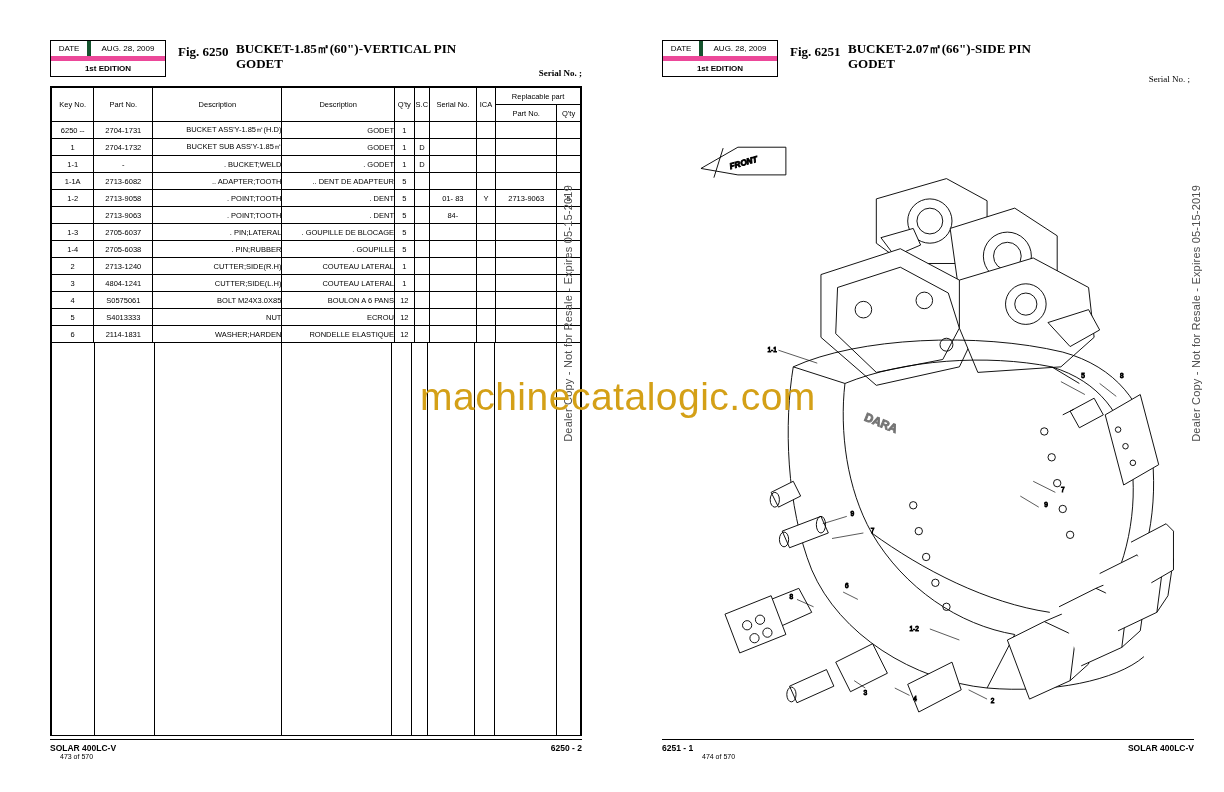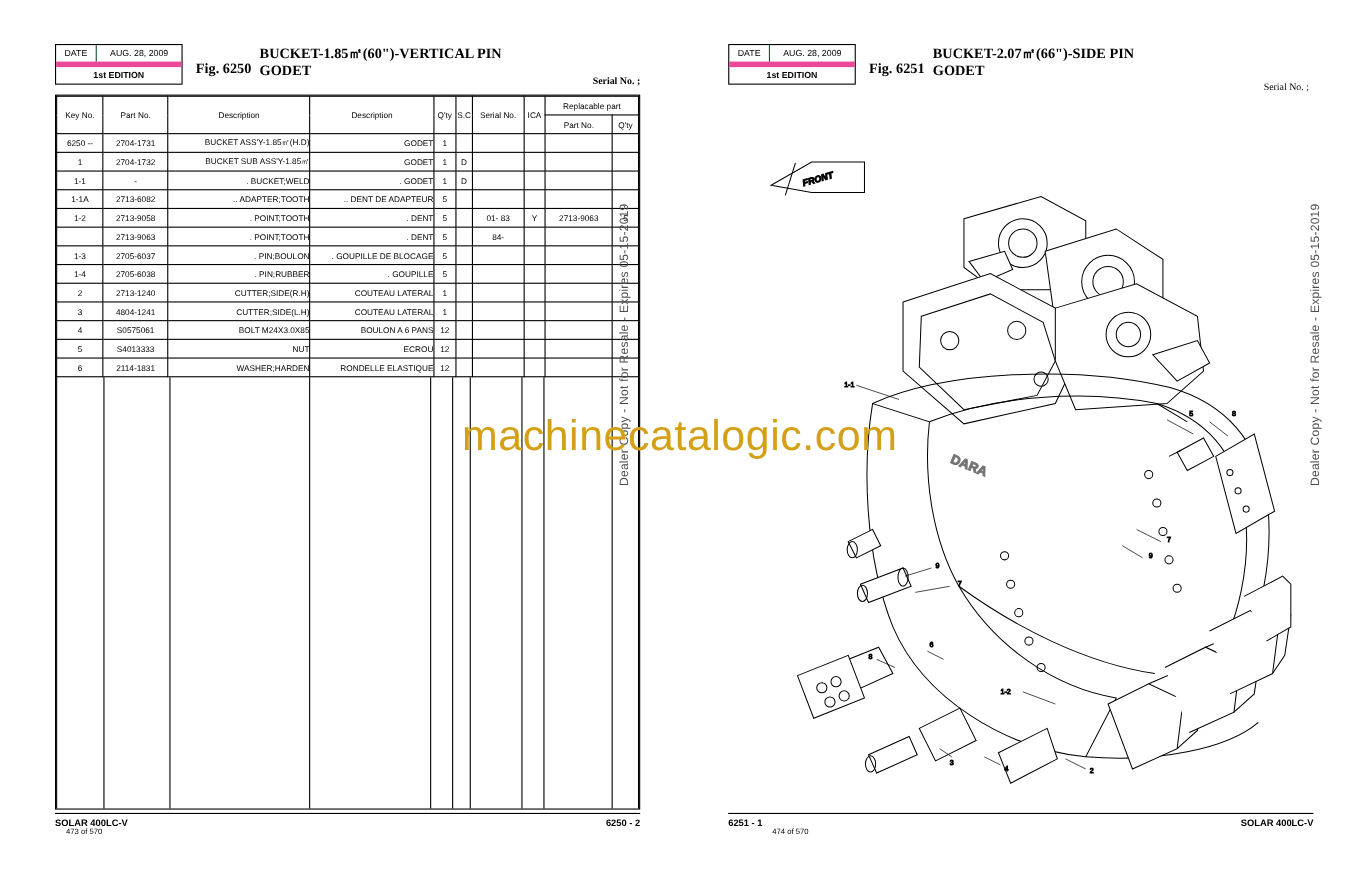--- a/index.html
+++ b/index.html
@@ -6,24 +6,24 @@
   body{width:1224px;height:792px;background:#ffffff;font-family:"Liberation Sans",sans-serif;color:#000;overflow:hidden;}
   .page{position:absolute;top:0;width:612px;height:792px;box-sizing:border-box;}
   .page.left{left:0;}
   .page.right{left:612px;}
   .sheet{position:absolute;left:50px;right:30px;top:30px;bottom:30px;}
 
   
   .hdr{position:relative;height:50px;}
   .datebox{position:absolute;left:0;top:10px;width:114px;border:1px solid #000;font-size:8px;}
   .datebox .r1{display:flex;height:15px;}
-  .datebox .r1 .c1{width:36px;border-right:1px solid #14532d;display:flex;align-items:center;justify-content:center;}
+  .datebox .r1 .c1{width:36px;border-right:4px solid #14532d;display:flex;align-items:center;justify-content:center;}
   .datebox .r1 .c2{flex:1;display:flex;align-items:center;justify-content:center;}
   .datebox .r2{height:15px;border-top:5px solid #ec4899;display:flex;align-items:center;justify-content:center;font-weight:bold;}
-  .figno{position:absolute;left:128px;top:24px;font-size:13px;font-family:"Liberation Serif",serif;font-weight:bold;}
+  .figno{position:absolute;left:128px;top:14px;font-size:13px;font-family:"Liberation Serif",serif;font-weight:bold;}
   .title{position:absolute;left:186px;top:11px;font-size:13px;font-family:"Liberation Serif",serif;font-weight:bold;line-height:15px;}
   .title .sub{display:block;}
   .serial{position:absolute;right:0;top:38px;font-size:9px;font-family:"Liberation Serif",serif;font-weight:bold;}
   .serial.r{right:4px;top:44px;font-weight:normal;}
 
   
   .tbl{position:absolute;left:0;top:56px;right:0;bottom:26px;border:1px solid #000;display:flex;flex-direction:column;}
   table{border-collapse:collapse;width:100%;font-size:7.5px;font-family:"Liberation Sans",sans-serif;}
   th,td{border:1px solid #000;padding:0;height:16px;text-align:center;font-weight:normal;}
   thead th{font-size:7.5px;}
@@ -176,21 +176,21 @@
               <td class="c-qty">5</td>
               <td class="c-sc"></td>
               <td class="c-ser">84-</td>
               <td class="c-ica"></td>
               <td class="c-rpart"></td>
               <td class="c-rqty"></td>
             </tr>
             <tr>
               <td class="c-key">1-3</td>
               <td class="c-part">2705-6037</td>
-              <td class="c-desc1 l">. PIN;BOULON</td>
+              <td class="c-desc1 l">. PIN;LATERAL</td>
               <td class="c-desc2 l">. GOUPILLE DE BLOCAGE</td>
               <td class="c-qty">5</td>
               <td class="c-sc"></td>
               <td class="c-ser"></td>
               <td class="c-ica"></td>
               <td class="c-rpart"></td>
               <td class="c-rqty"></td>
             </tr>
             <tr>
               <td class="c-key">1-4</td>

